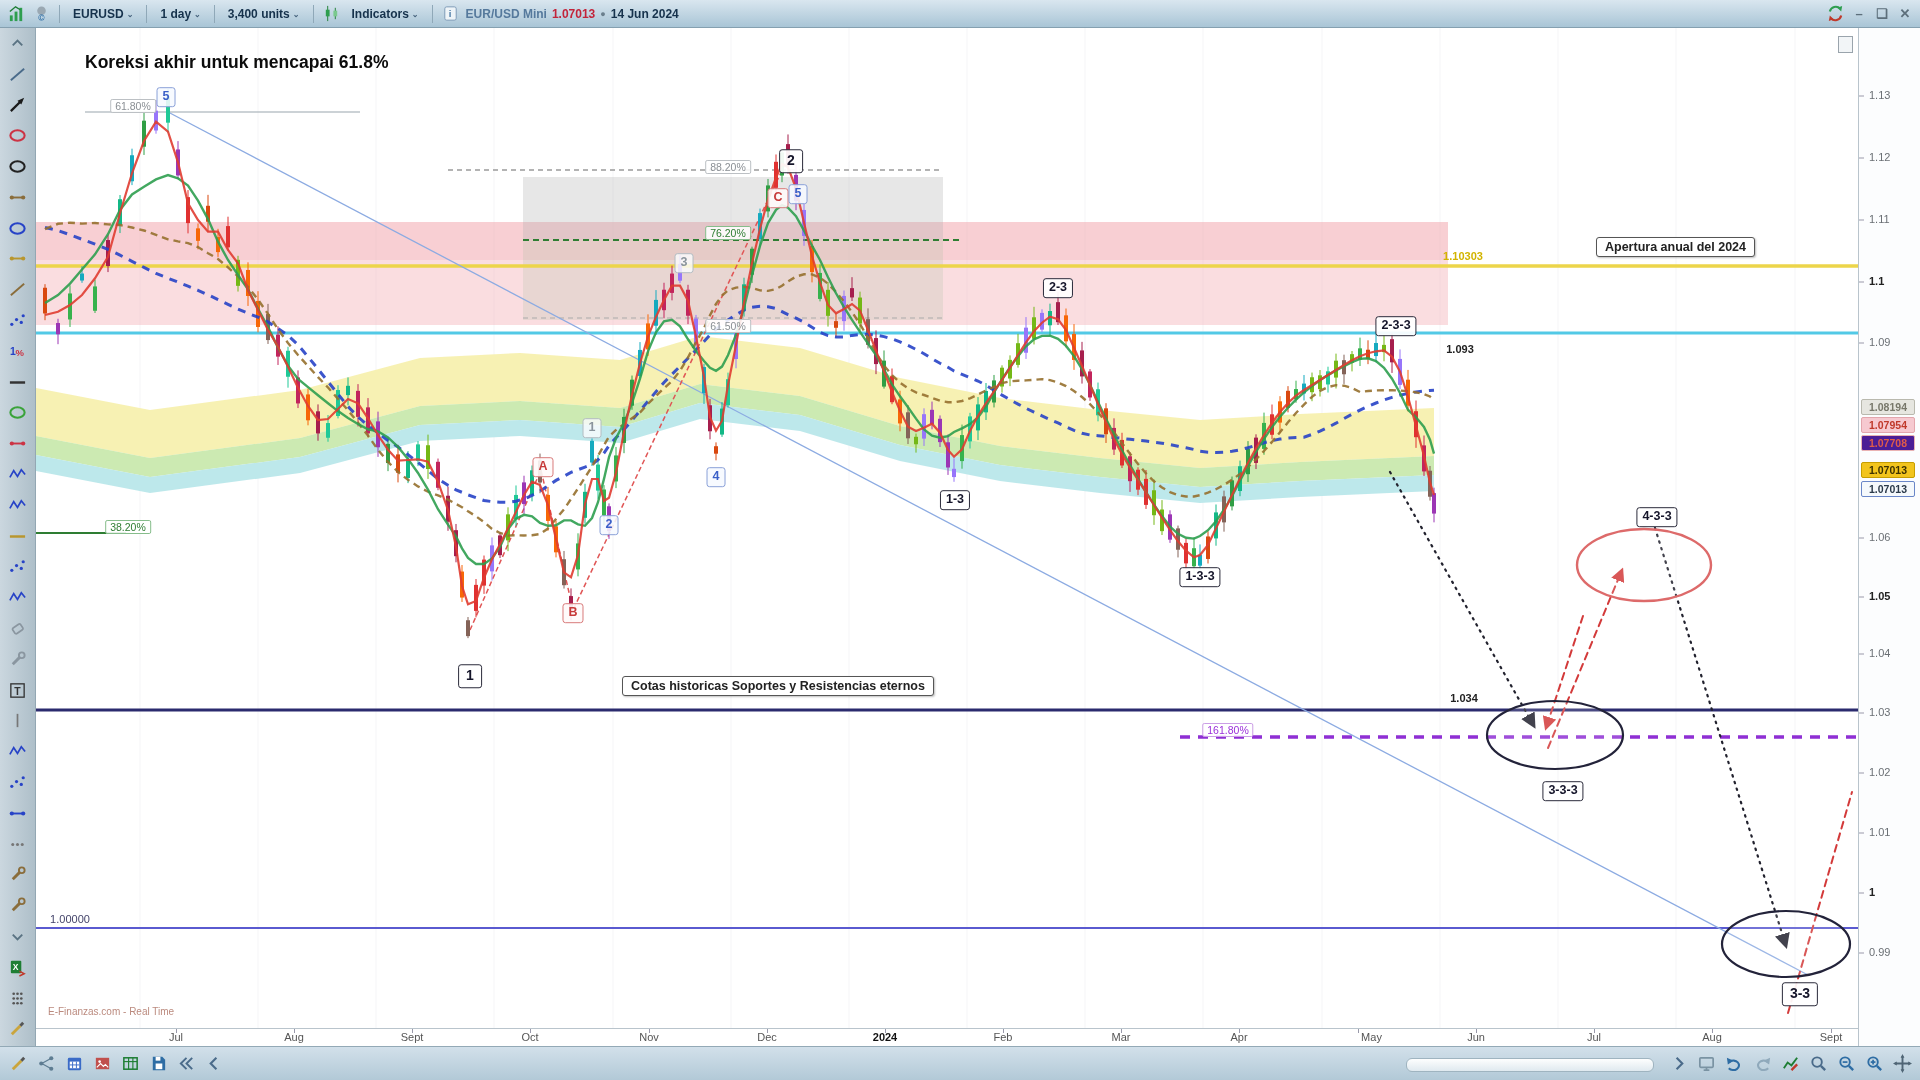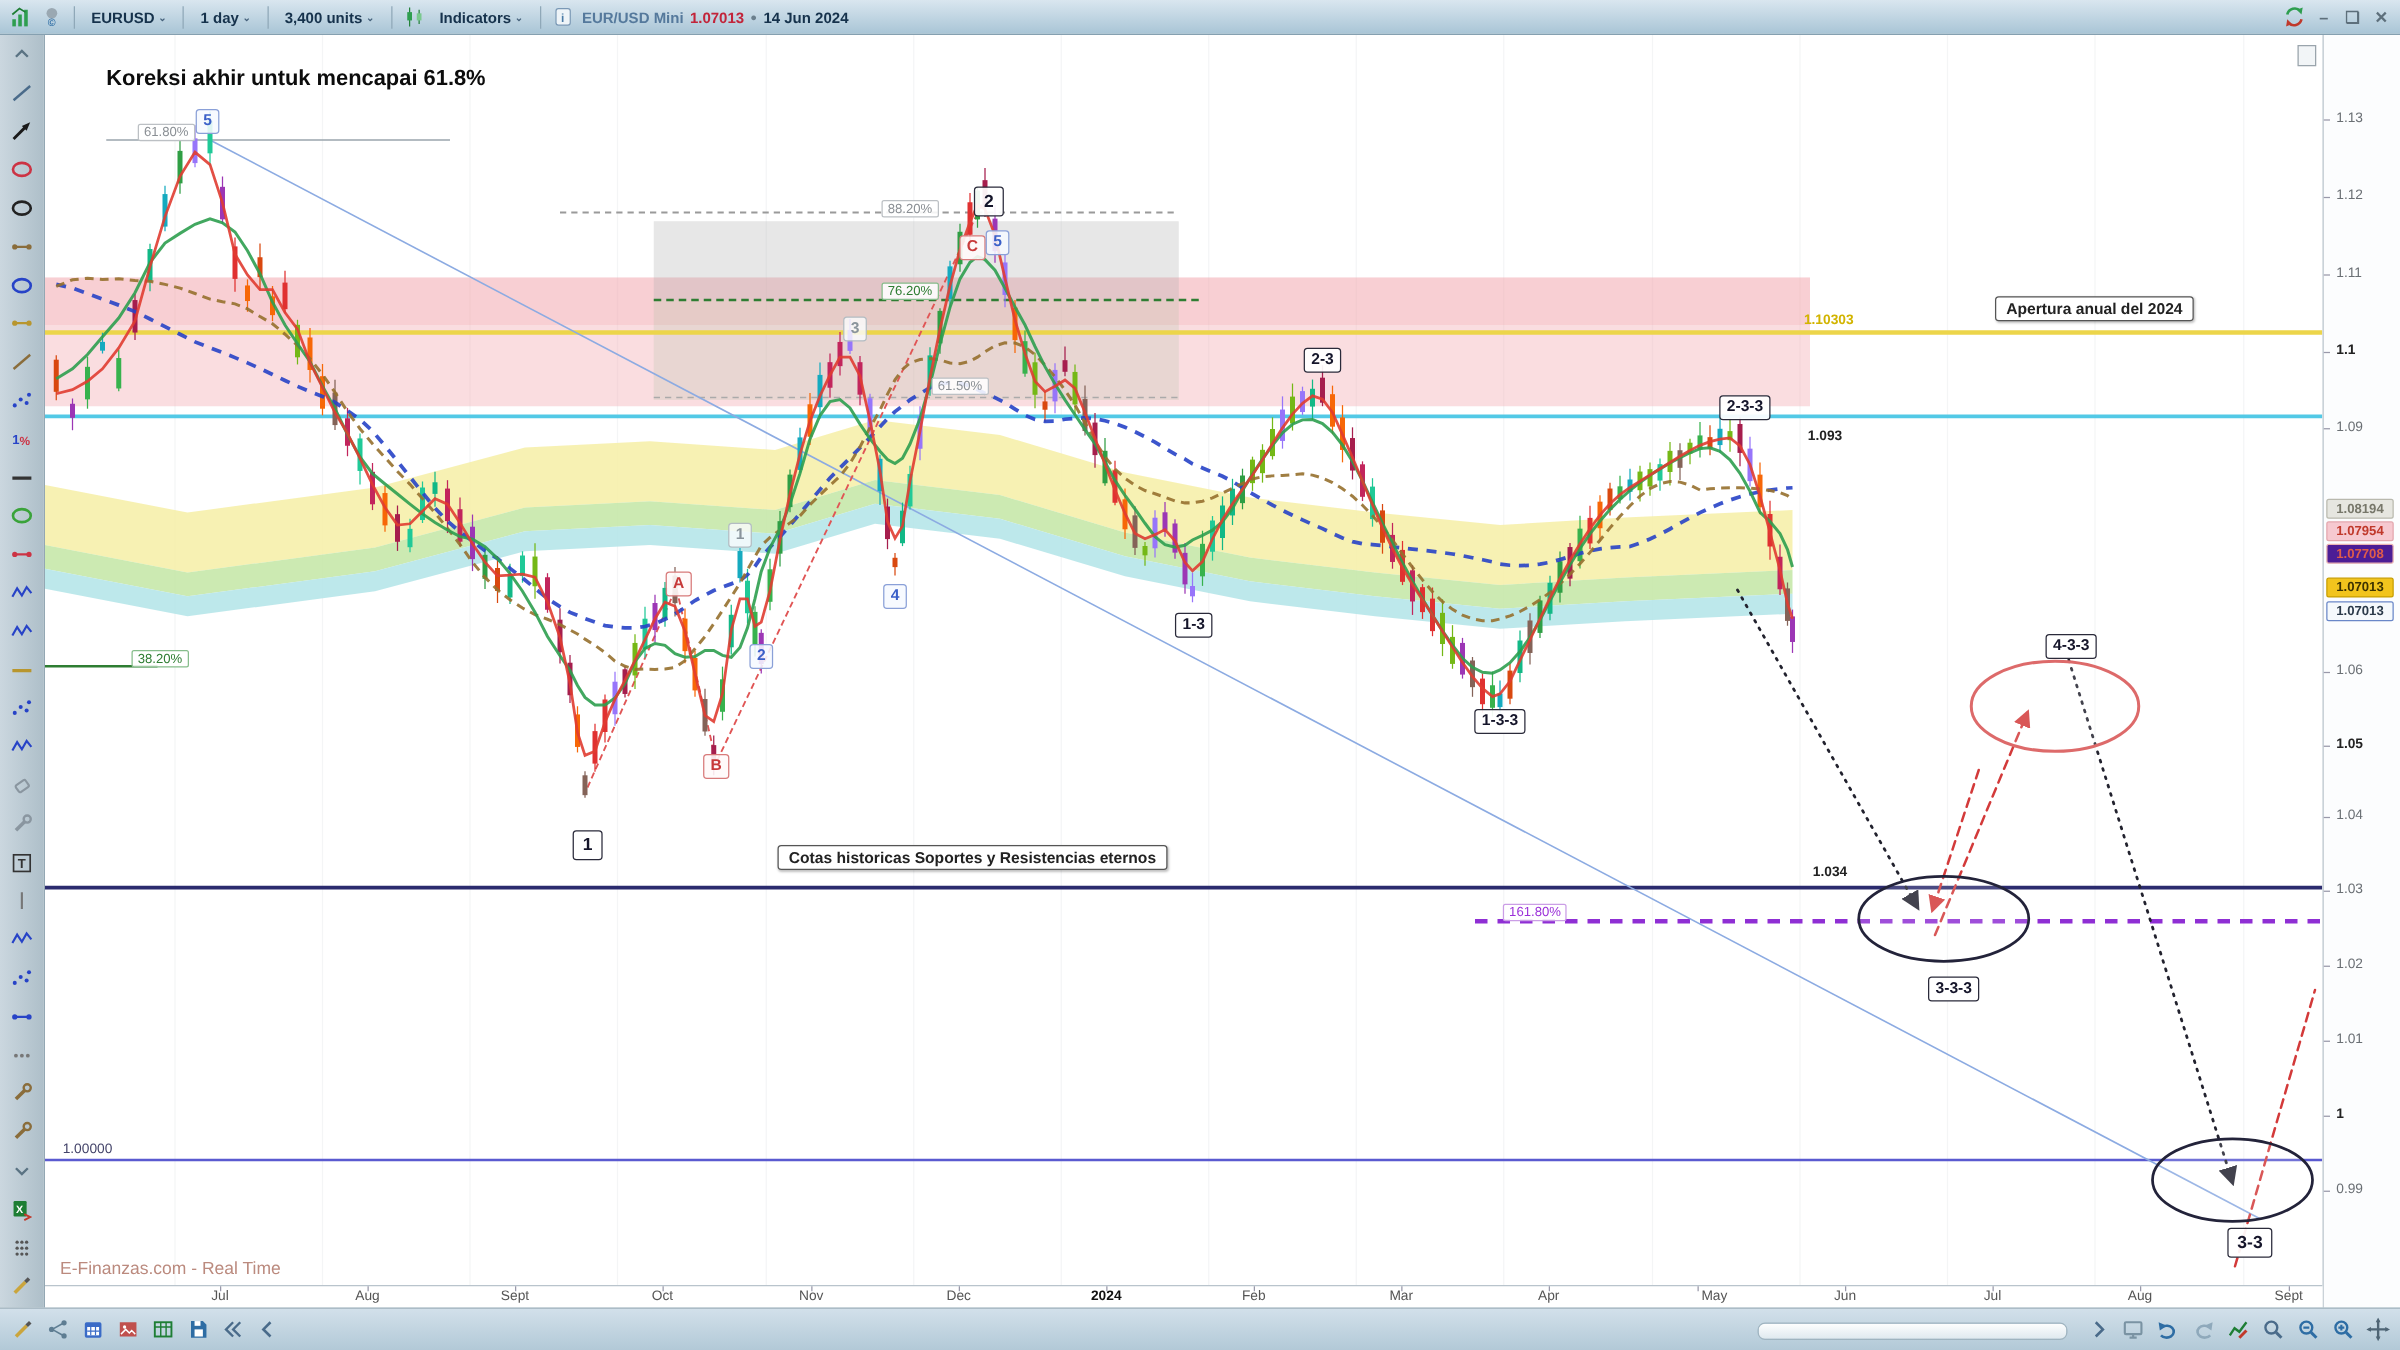--- a/index.html
+++ b/index.html
@@ -61,21 +61,21 @@
   .wl.gray{border-color:#b3bcc2;color:#8a949c;background:rgba(250,251,252,.82)}
   .fib{position:absolute;transform:translate(-50%,-50%);font-size:10.5px;padding:0 4px;border:1px solid;
       border-radius:2px;background:rgba(255,255,255,.88);pointer-events:auto;white-space:nowrap}
   .fib.gray{color:#8a8f94;border-color:#bcc0c4}
   .fib.green{color:#2e7d32;border-color:#86bd8b}
   .fib.purple{color:#9b30d9;border-color:#cb9ee6}
   .ll{position:absolute;transform:translate(-50%,-50%);font-size:11px;white-space:nowrap;z-index:14}
   .ann{position:absolute;font-weight:bold;font-size:17.5px;color:#0c0c0c;white-space:pre-line;line-height:1.4;z-index:16}
   .boxlab{position:absolute;font-weight:bold;font-size:12.5px;color:#222;background:#fff;border:1.4px solid #555;
       border-radius:3px;padding:2px 8px;box-shadow:1px 1px 2px rgba(0,0,0,.25);white-space:nowrap;z-index:16}
-  .wm{position:absolute;font-size:14px;color:#bb8a7e;z-index:14}
+  .wm{position:absolute;font-size:10px;color:#bb8a7e;z-index:14}
   #detach{position:absolute;left:1838px;top:36px;width:13px;height:15px;border:1.3px solid #9aa4ac;
       background:#f2f5f7;z-index:14}
 </style>
 </head>
 <body>
 
 <header id="hdr">
   <span class="hicon" id="i-bars">
       <svg width="19" height="19" viewBox="0 0 20 20">
         <g fill="#2e9e4f">
@@ -828,21 +828,21 @@
     <div class="wl black" style="left: 1058px; top: 288px;">2-3</div>
     <div class="wl black" style="left: 1200px; top: 577px;">1-3-3</div>
     <div class="wl black" style="left: 1396px; top: 326px;">2-3-3</div>
     <div class="wl black" style="left: 1657px; top: 517px;">4-3-3</div>
     <div class="wl black" style="left: 1563px; top: 791px;">3-3-3</div>
     <div class="wl black big" style="left: 1800px; top: 994px;">3-3</div>
     <div class="fib gray" style="left: 133px; top: 106px;">61.80%</div>
     <div class="fib green" style="left: 128px; top: 527px;">38.20%</div>
     <div class="fib gray" style="left: 728px; top: 167px;">88.20%</div>
     <div class="fib green" style="left: 728px; top: 233px;">76.20%</div>
-    <div class="fib gray" style="left: 728px; top: 309px; margin-left: 40px;">61.50%</div>
+    <div class="fib gray" style="left: 728px; top: 326px;">61.50%</div>
     <div class="fib purple" style="left: 1228px; top: 730px;">161.80%</div>
     <div class="ll" style="left: 1463px; top: 256px; color: rgb(210, 180, 0); font-weight: bold;">1.10303</div>
     <div class="ll" style="left: 1460px; top: 321px; color: rgb(34, 34, 34); font-weight: bold; margin-top: 28px;">1.093</div>
     <div class="ll" style="left: 1464px; top: 698px; color: rgb(34, 34, 34); font-weight: bold;">1.034</div>
     <div class="ll" style="left: 70px; top: 919px; color: rgb(68, 68, 106);">1.00000</div>
   </div>
 
 <div id="bb">
   <span id="bbleft" style="display:flex;align-items:center">
       <span class="bicon">

